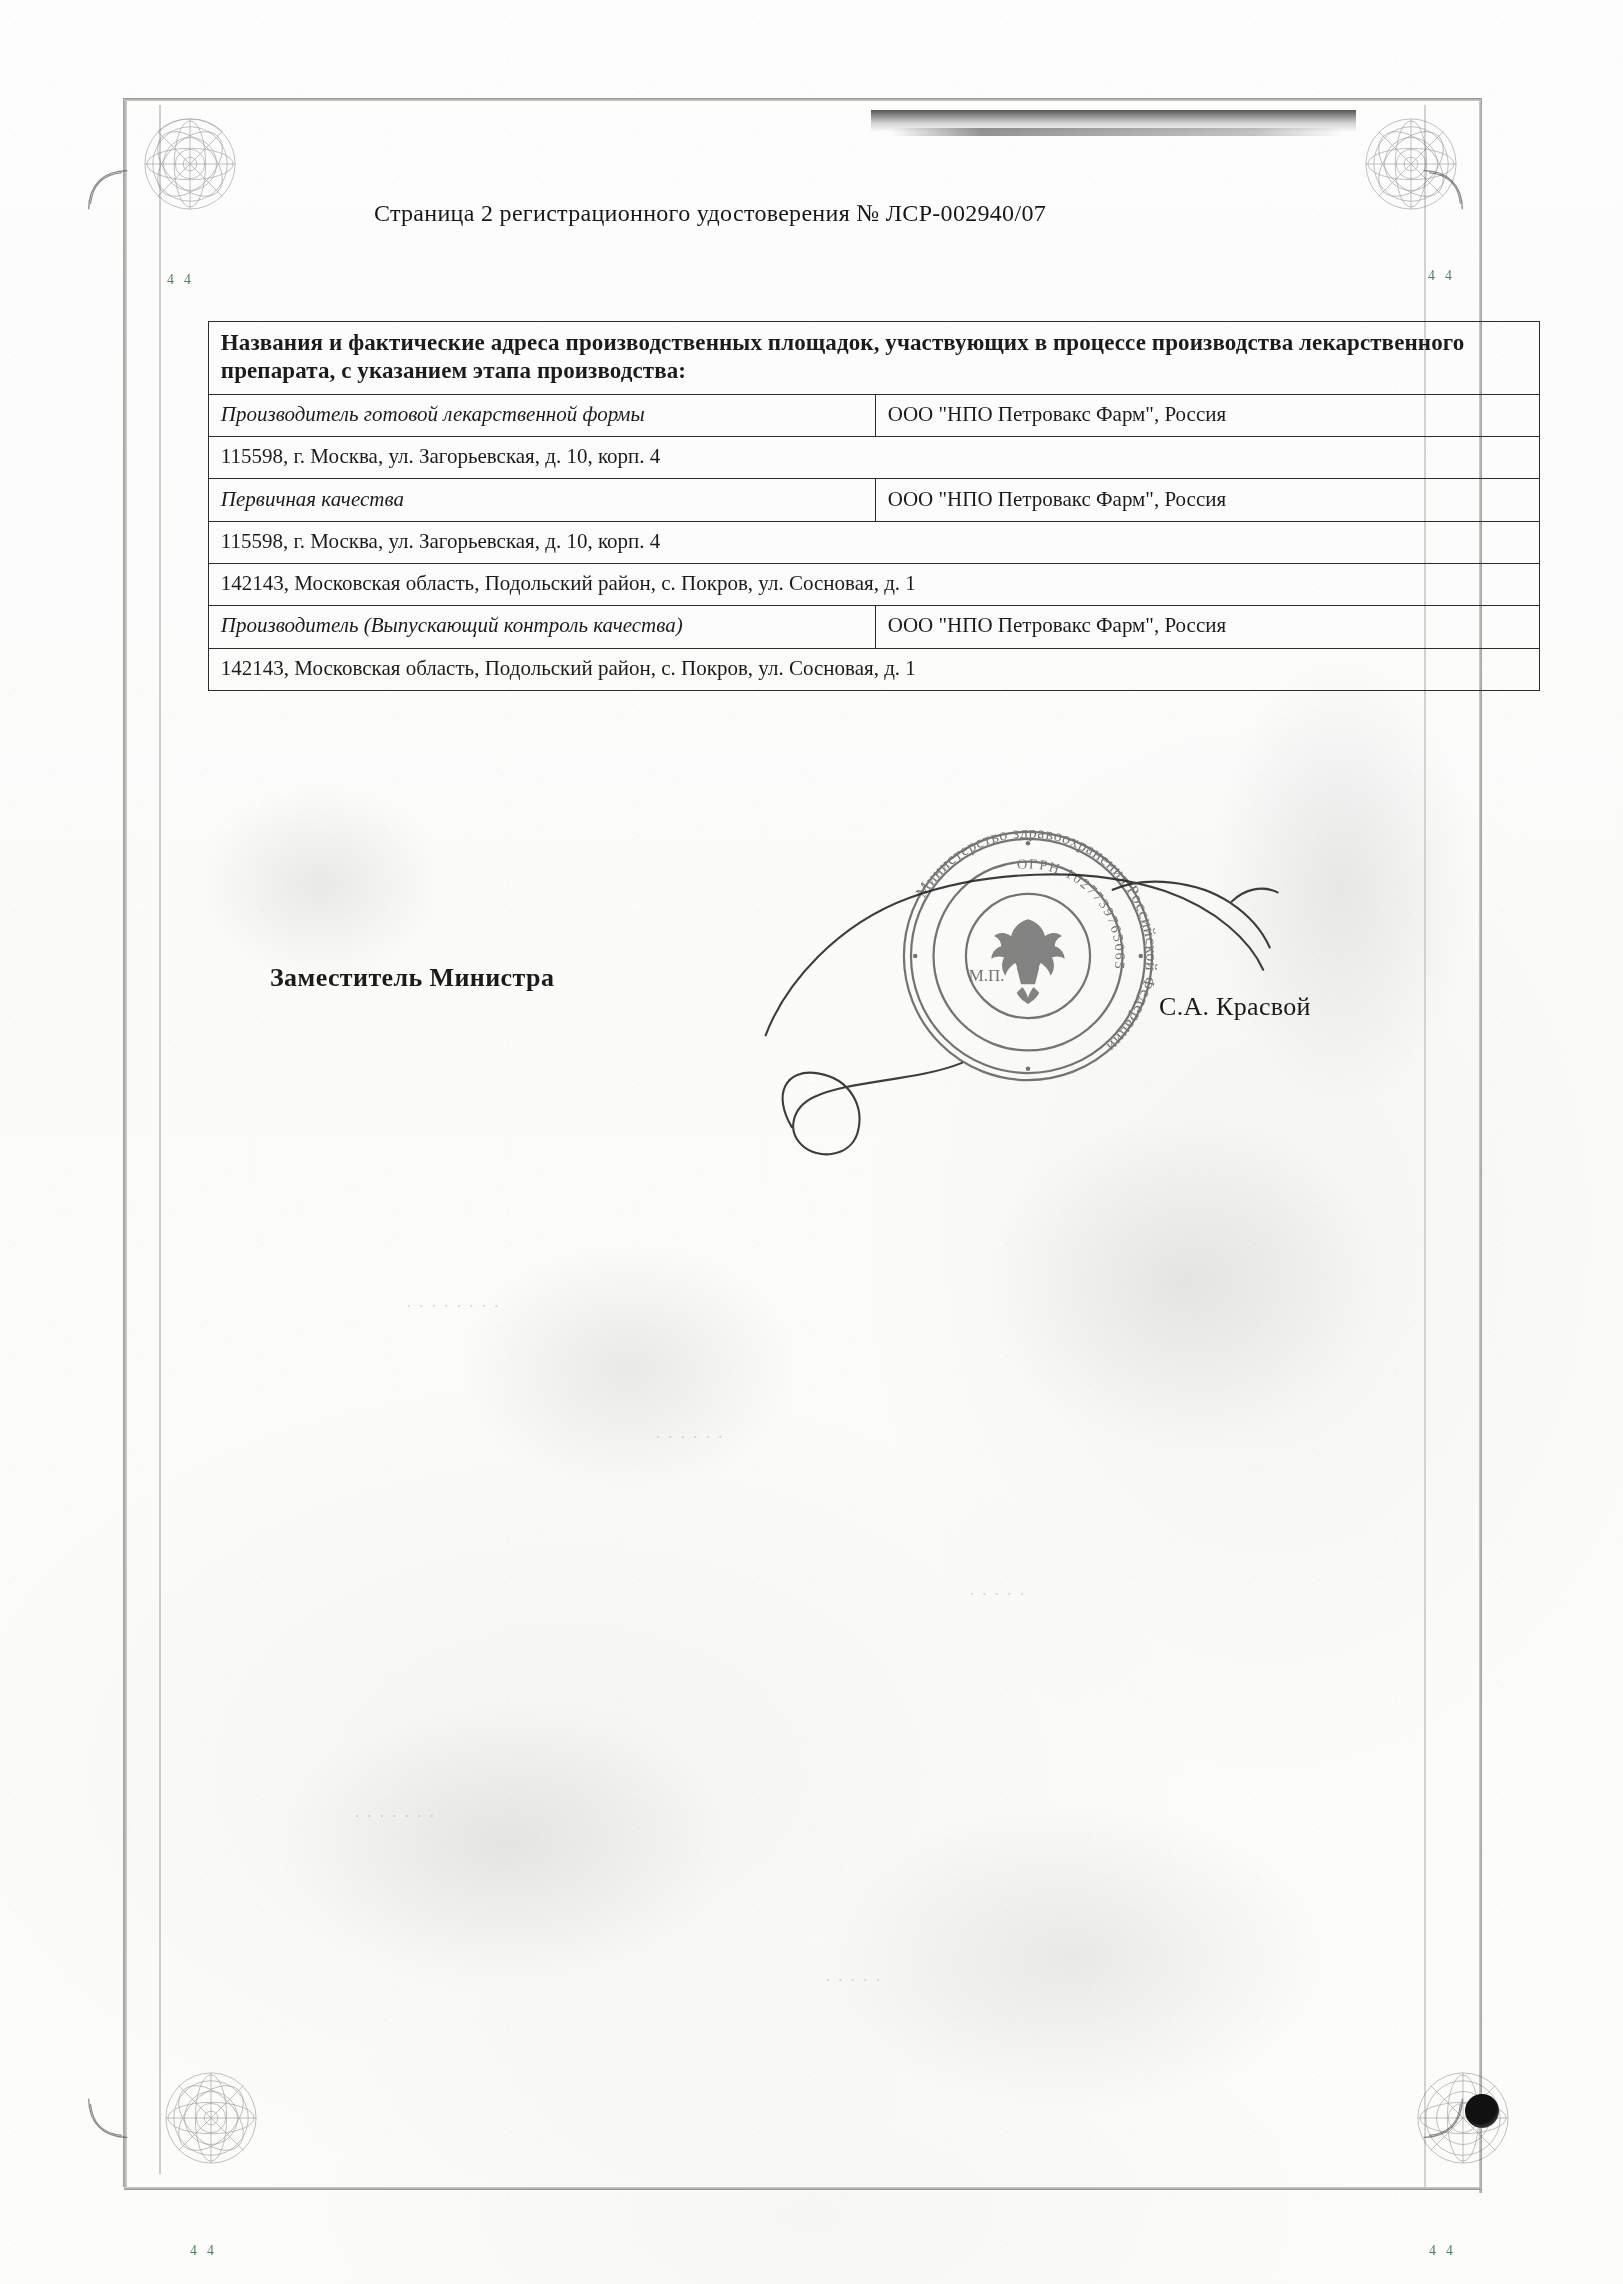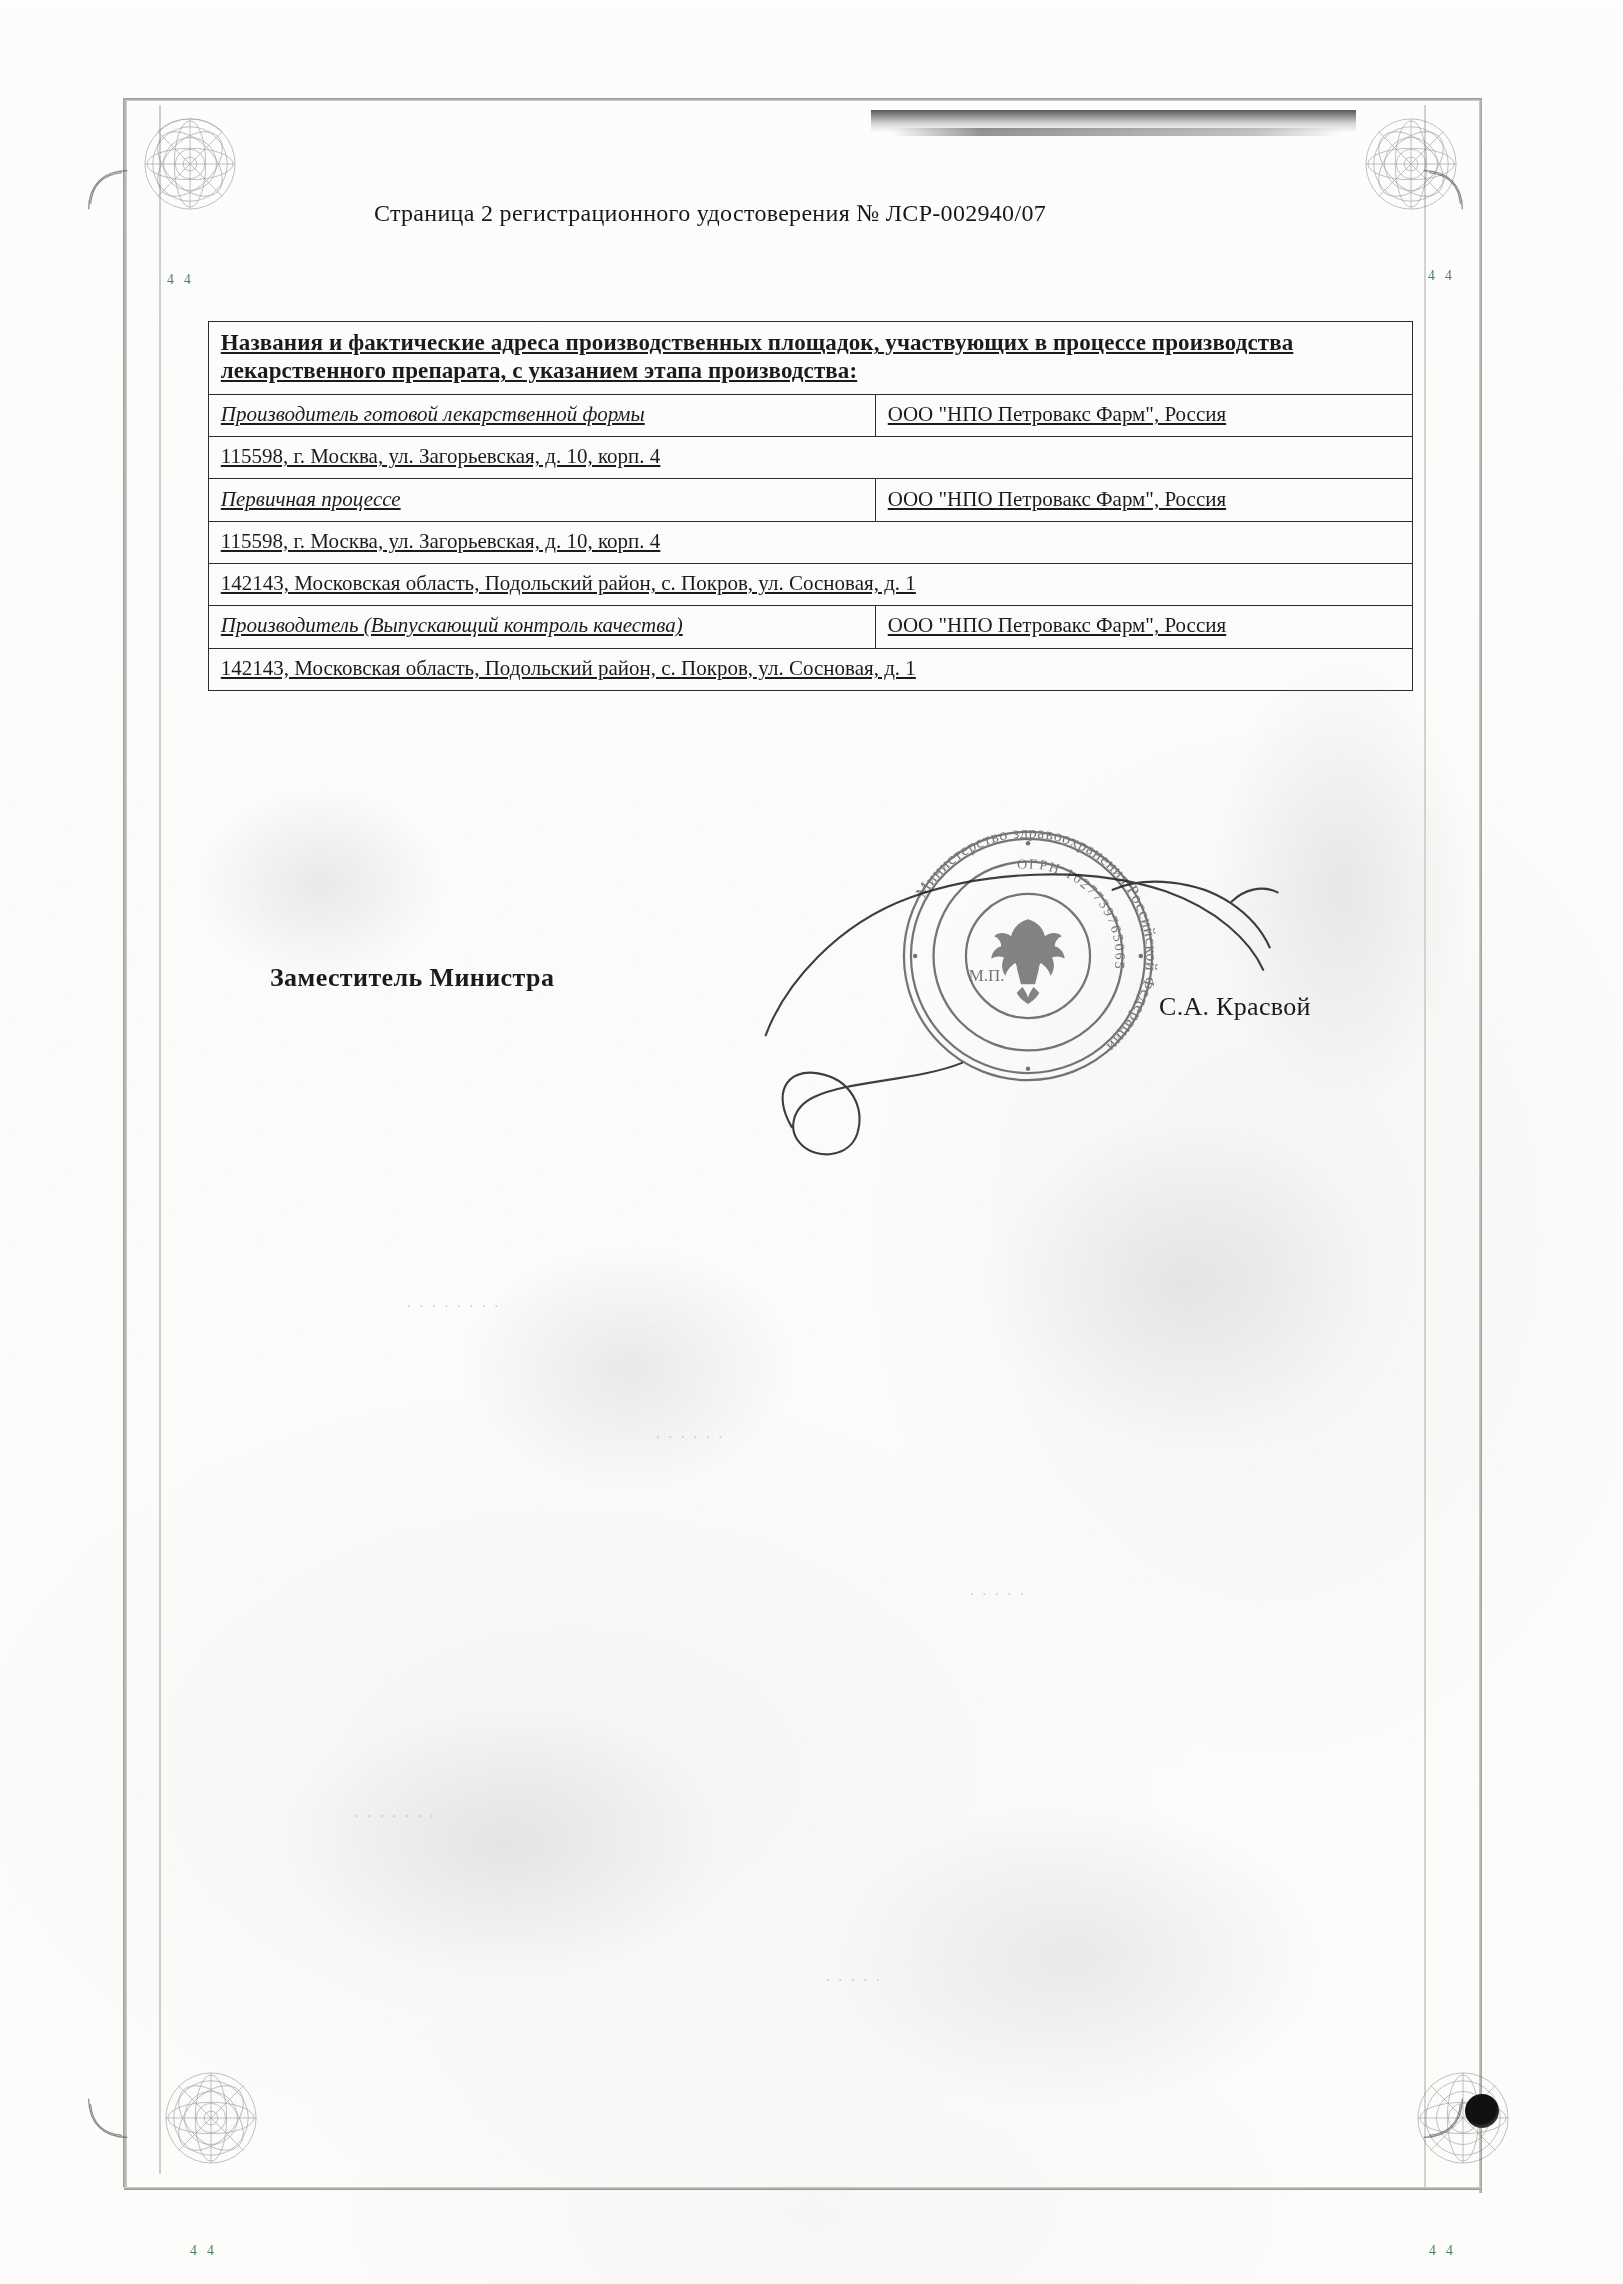--- a/index.html
+++ b/index.html
@@ -129,25 +129,24 @@
     letter-spacing: 0.3px;
     color: #171717;
     font-family: "Liberation Serif", serif;
   }
 
   
   .mfg-table {
     position: absolute;
     left: 208px;
     top: 321px;
-    width: 1205px;
+    width: 1332px;
     border-collapse: collapse;
     font-size: 21.6px;
     background: transparent;
-    text-decoration: underline;
   }
   .mfg-table td {
     border: 1.3px solid #2c2c2c;
     padding: 7.2px 9.2px 8.5px 11.8px;
     vertical-align: middle;
     line-height: 1.22;
   }
   .title-cell {
     font-weight: bold;
     font-size: 23px;
@@ -370,21 +369,21 @@
 
   <tr>
     <td class="stage-cell">Производитель готовой лекарственной формы</td>
     <td class="company-cell">ООО "НПО Петровакс Фарм", Россия</td>
   </tr>
   <tr>
     <td class="addr-cell" colspan="2">115598, г. Москва, ул. Загорьевская, д. 10, корп. 4</td>
   </tr>
 
   <tr>
-    <td class="stage-cell">Первичная процессе</td>
+    <td class="stage-cell">Первичная качества</td>
     <td class="company-cell">ООО "НПО Петровакс Фарм", Россия</td>
   </tr>
   <tr>
     <td class="addr-cell" colspan="2">115598, г. Москва, ул. Загорьевская, д. 10, корп. 4</td>
   </tr>
 
   <tr>
     <td class="addr-cell" colspan="2">142143, Московская область, Подольский район, с. Покров, ул. Сосновая, д. 1</td>
   </tr>
 

